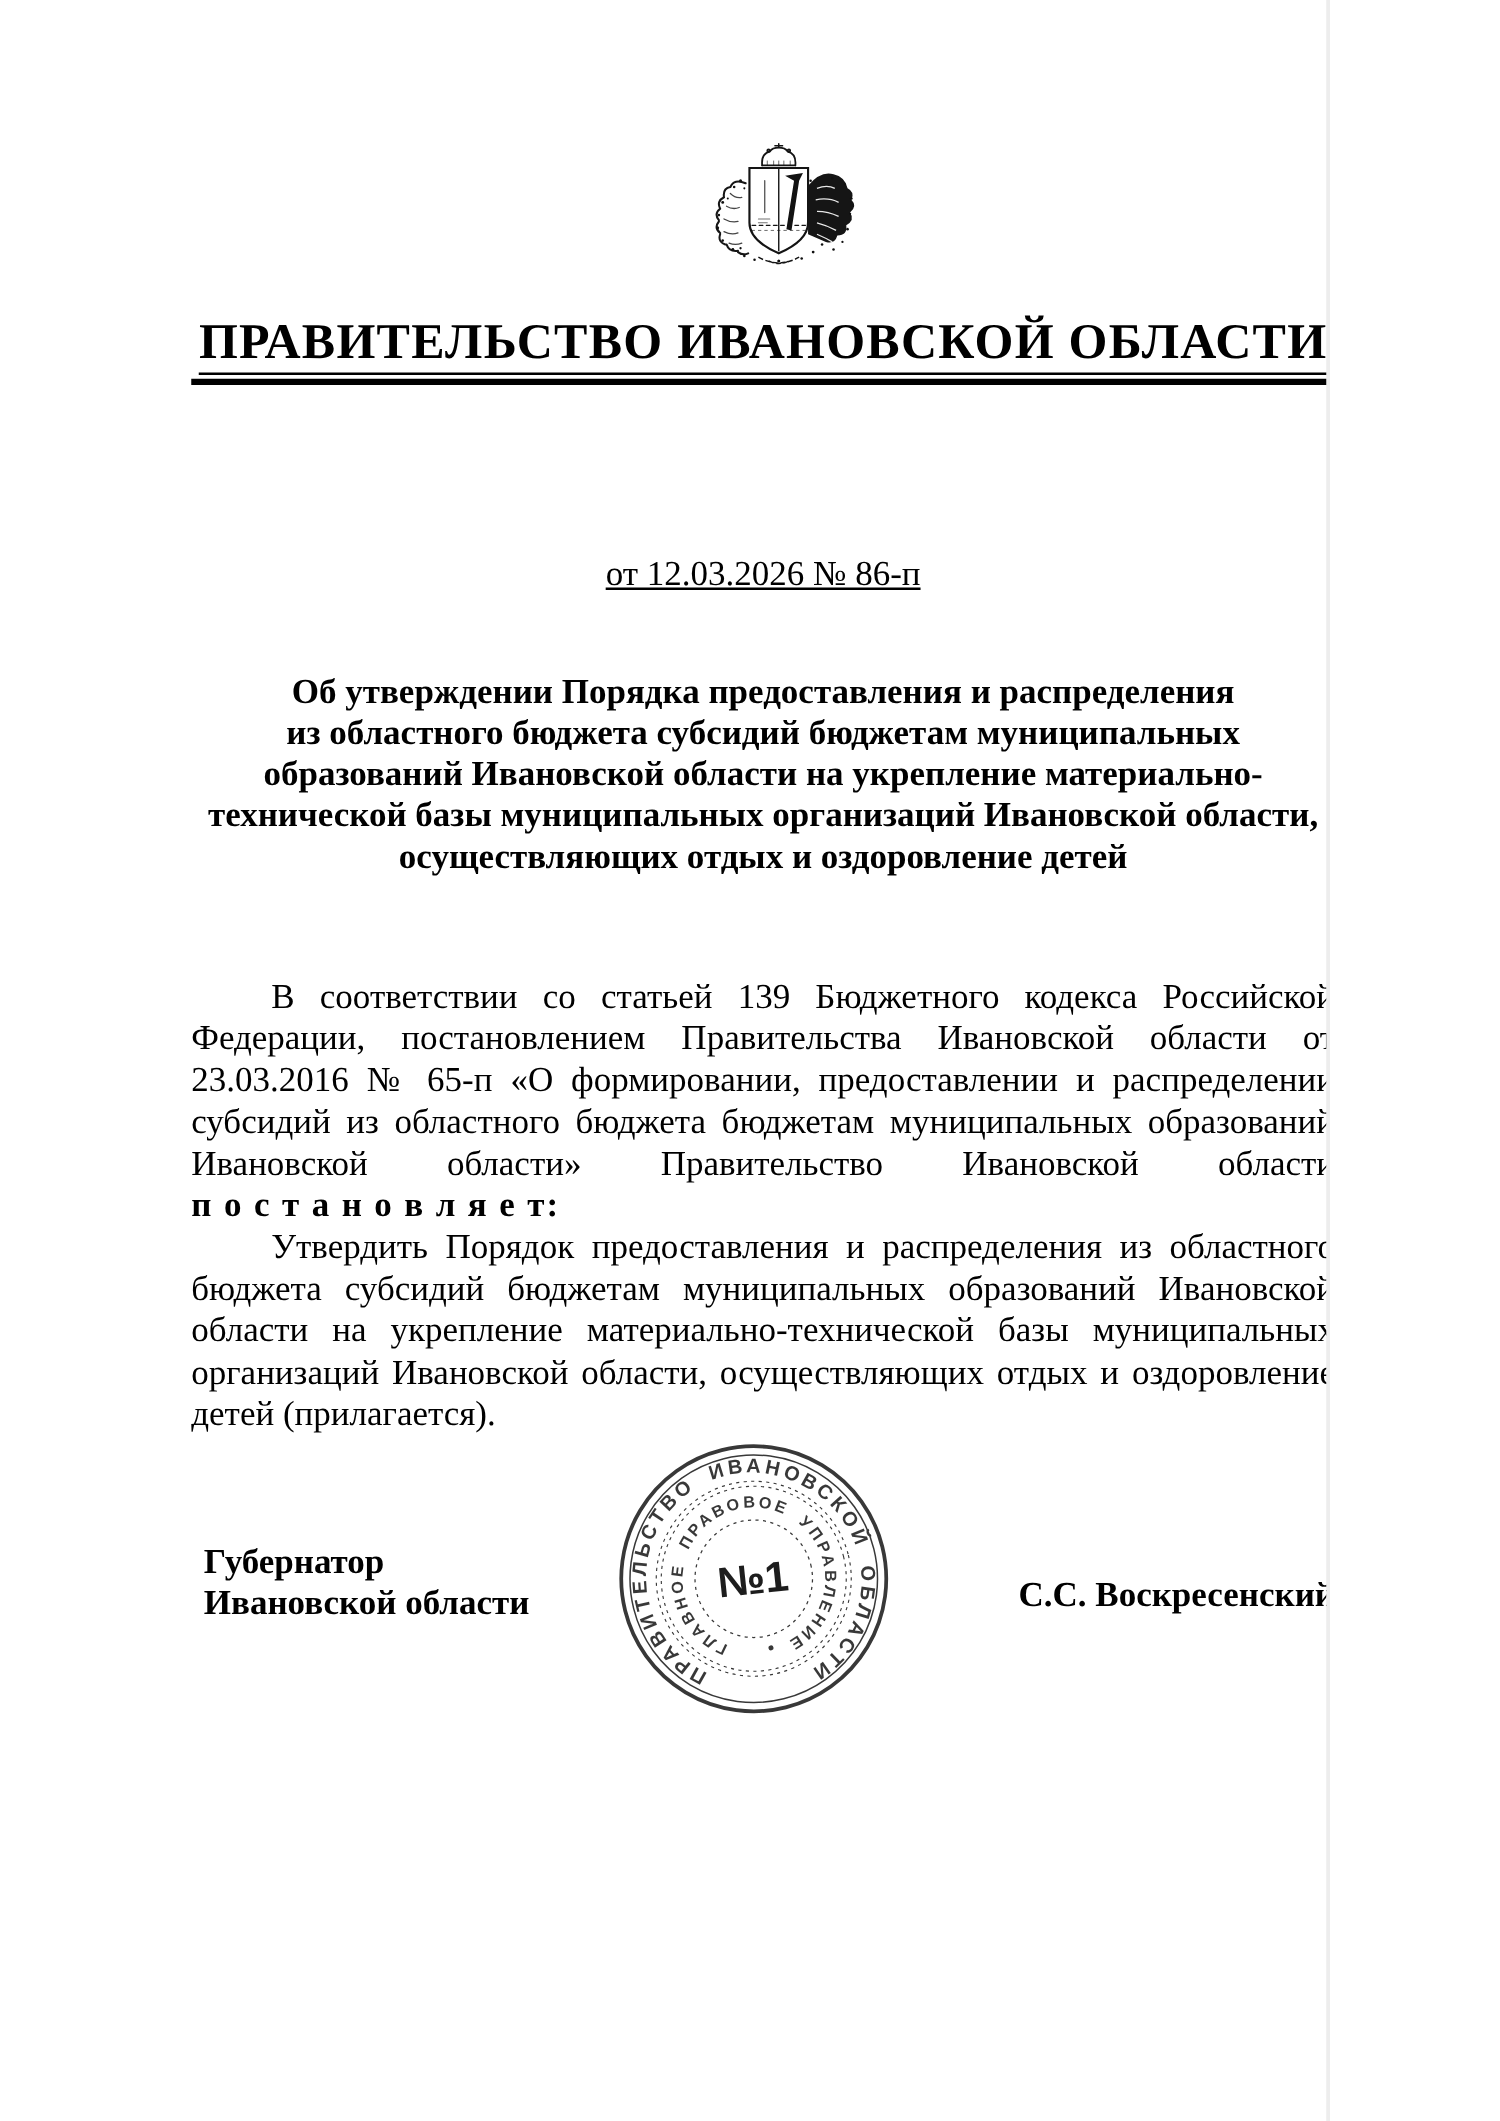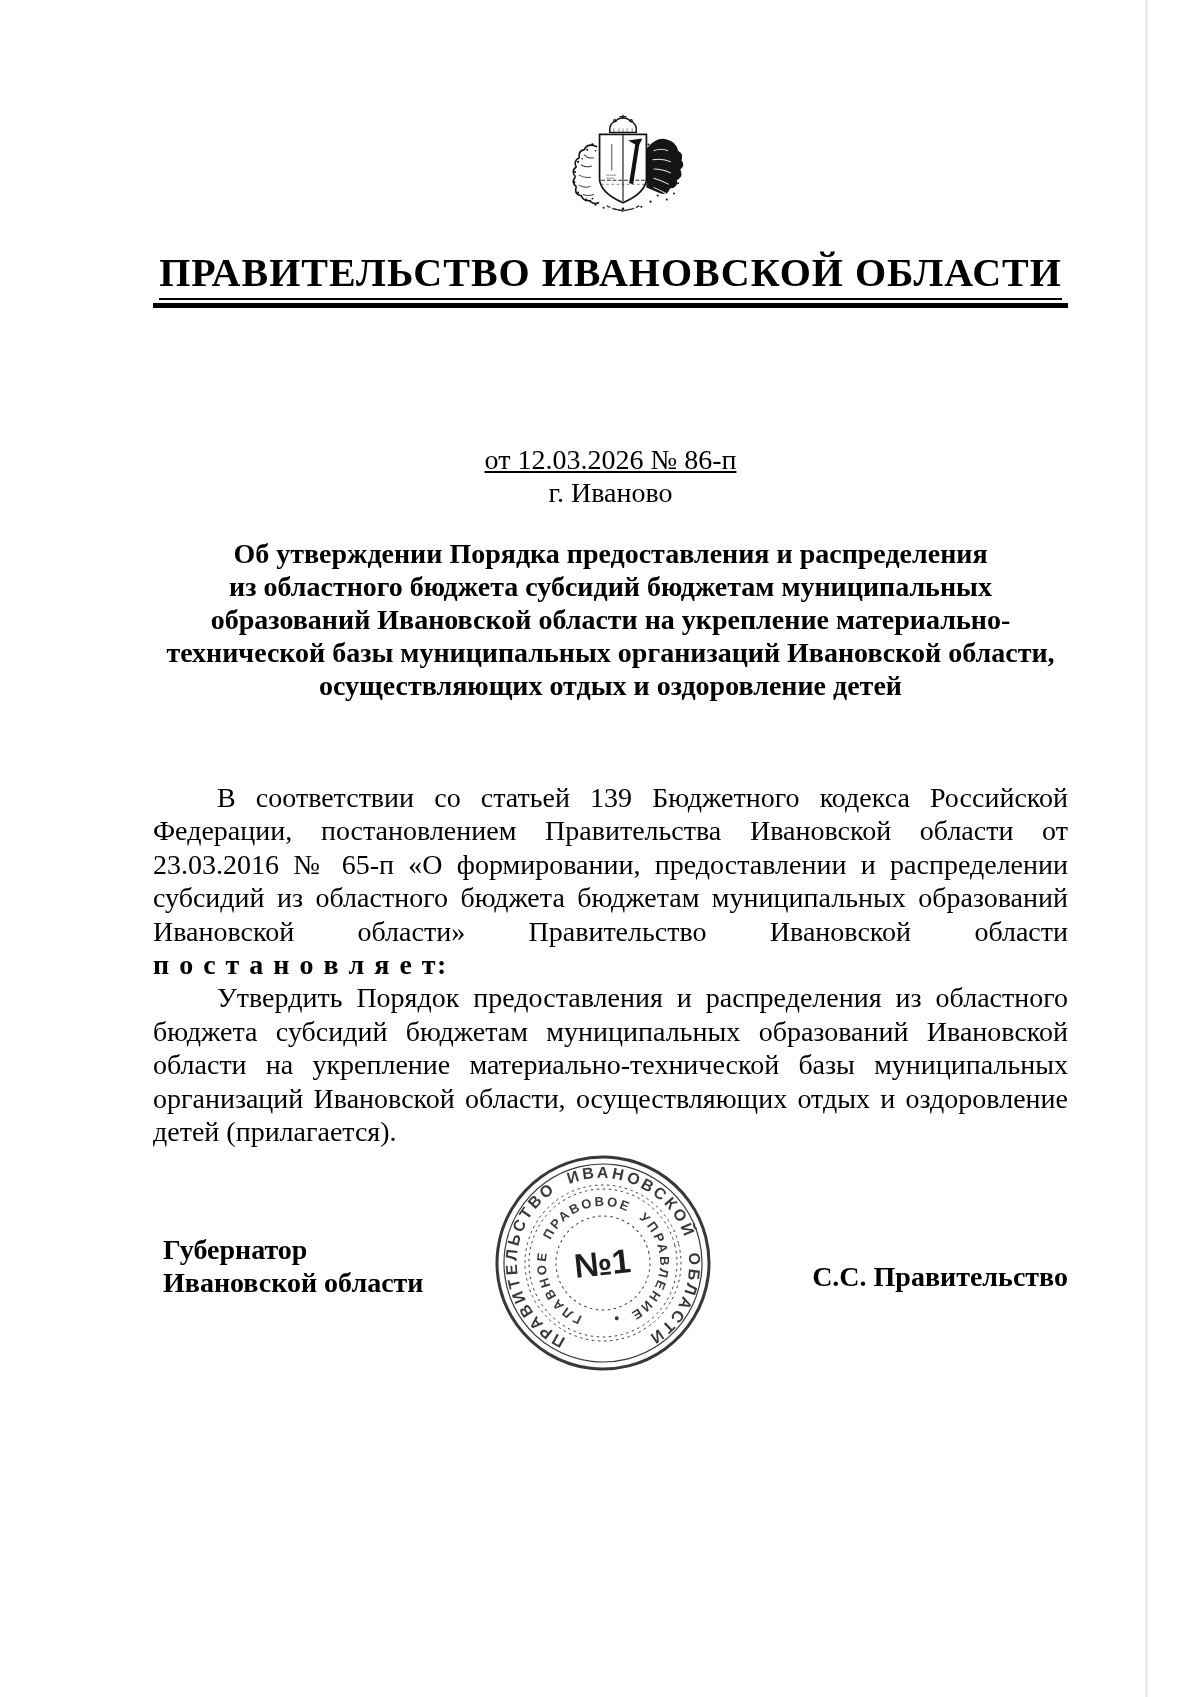--- a/index.html
+++ b/index.html
@@ -1,18 +1,18 @@
 <!DOCTYPE html>
 <html lang="ru"><head>
 <meta charset="utf-8">
 <style>
   html,body{margin:0;padding:0;background:#fff;}
   .page{
     position:relative;
-    width:1148px;
+    width:1064px;
     height:1697px;
     background:#ffffff;
     font-family:"Liberation Serif", serif;
     color:#000;
     overflow:hidden;
     border-right:3px solid #ededed;
     box-sizing:border-box;
   }
   .abs{position:absolute;}
   .content-col{left:153px;width:915px;}
@@ -140,37 +140,36 @@
     </svg>
   </div>
 
   <div class="abs content-col org-name">
     <span class="u">ПРАВИТЕЛЬСТВО ИВАНОВСКОЙ ОБЛАСТИ</span>
   </div>
   <div class="abs content-col org-rule"></div>
 
 
   <div class="abs content-col date-line">от 12.03.2026 № 86-п</div>
-  <div class="abs content-col place-line">г. Иваново</div>
 
   <div class="abs content-col doc-title">Об утверждении Порядка предоставления и распределения
 из областного бюджета субсидий бюджетам муниципальных
 образований Ивановской области на укрепление материально-
 технической базы муниципальных организаций Ивановской области,
 осуществляющих отдых и оздоровление детей</div>
 
   <div class="abs content-col main-text">
     <p class="para para-stretch">В соответствии со статьей 139 Бюджетного кодекса Российской Федерации, постановлением Правительства Ивановской области от 23.03.2016 № 65-п «О формировании, предоставлении и распределении субсидий из областного бюджета бюджетам муниципальных образований Ивановской области» Правительство Ивановской области</p>
     <p class="resolve-line">п о с т а н о в л я е т:</p>
     <p class="para">Утвердить Порядок предоставления и распределения из областного бюджета субсидий бюджетам муниципальных образований Ивановской области на укрепление материально-технической базы муниципальных организаций Ивановской области, осуществляющих отдых и оздоровление детей (прилагается).</p>
   </div>
 
   <div class="abs sig-position">Губернатор
 Ивановской области</div>
-  <div class="abs content-col sig-name">С.С. Правительство</div>
+  <div class="abs content-col sig-name">С.С. Воскресенский</div>
 
   <div class="abs stamp">
     <svg viewBox="0 0 230 230" width="230" height="230">
       <g transform="rotate(-14 115 115)" opacity="0.88">
         <g stroke="#1d1d1d" fill="none">
           <circle cx="115" cy="115" r="106" stroke-width="3"></circle>
           <circle cx="115" cy="115" r="99" stroke-width="1.2"></circle>
           <circle cx="115" cy="115" r="78" stroke-width="0.9" stroke-dasharray="2.5,3.5"></circle>
           <circle cx="115" cy="115" r="74" stroke-width="0.9" stroke-dasharray="2.5,3.5"></circle>
           <circle cx="115" cy="115" r="47" stroke-width="1" stroke-dasharray="2.5,3.5"></circle>

